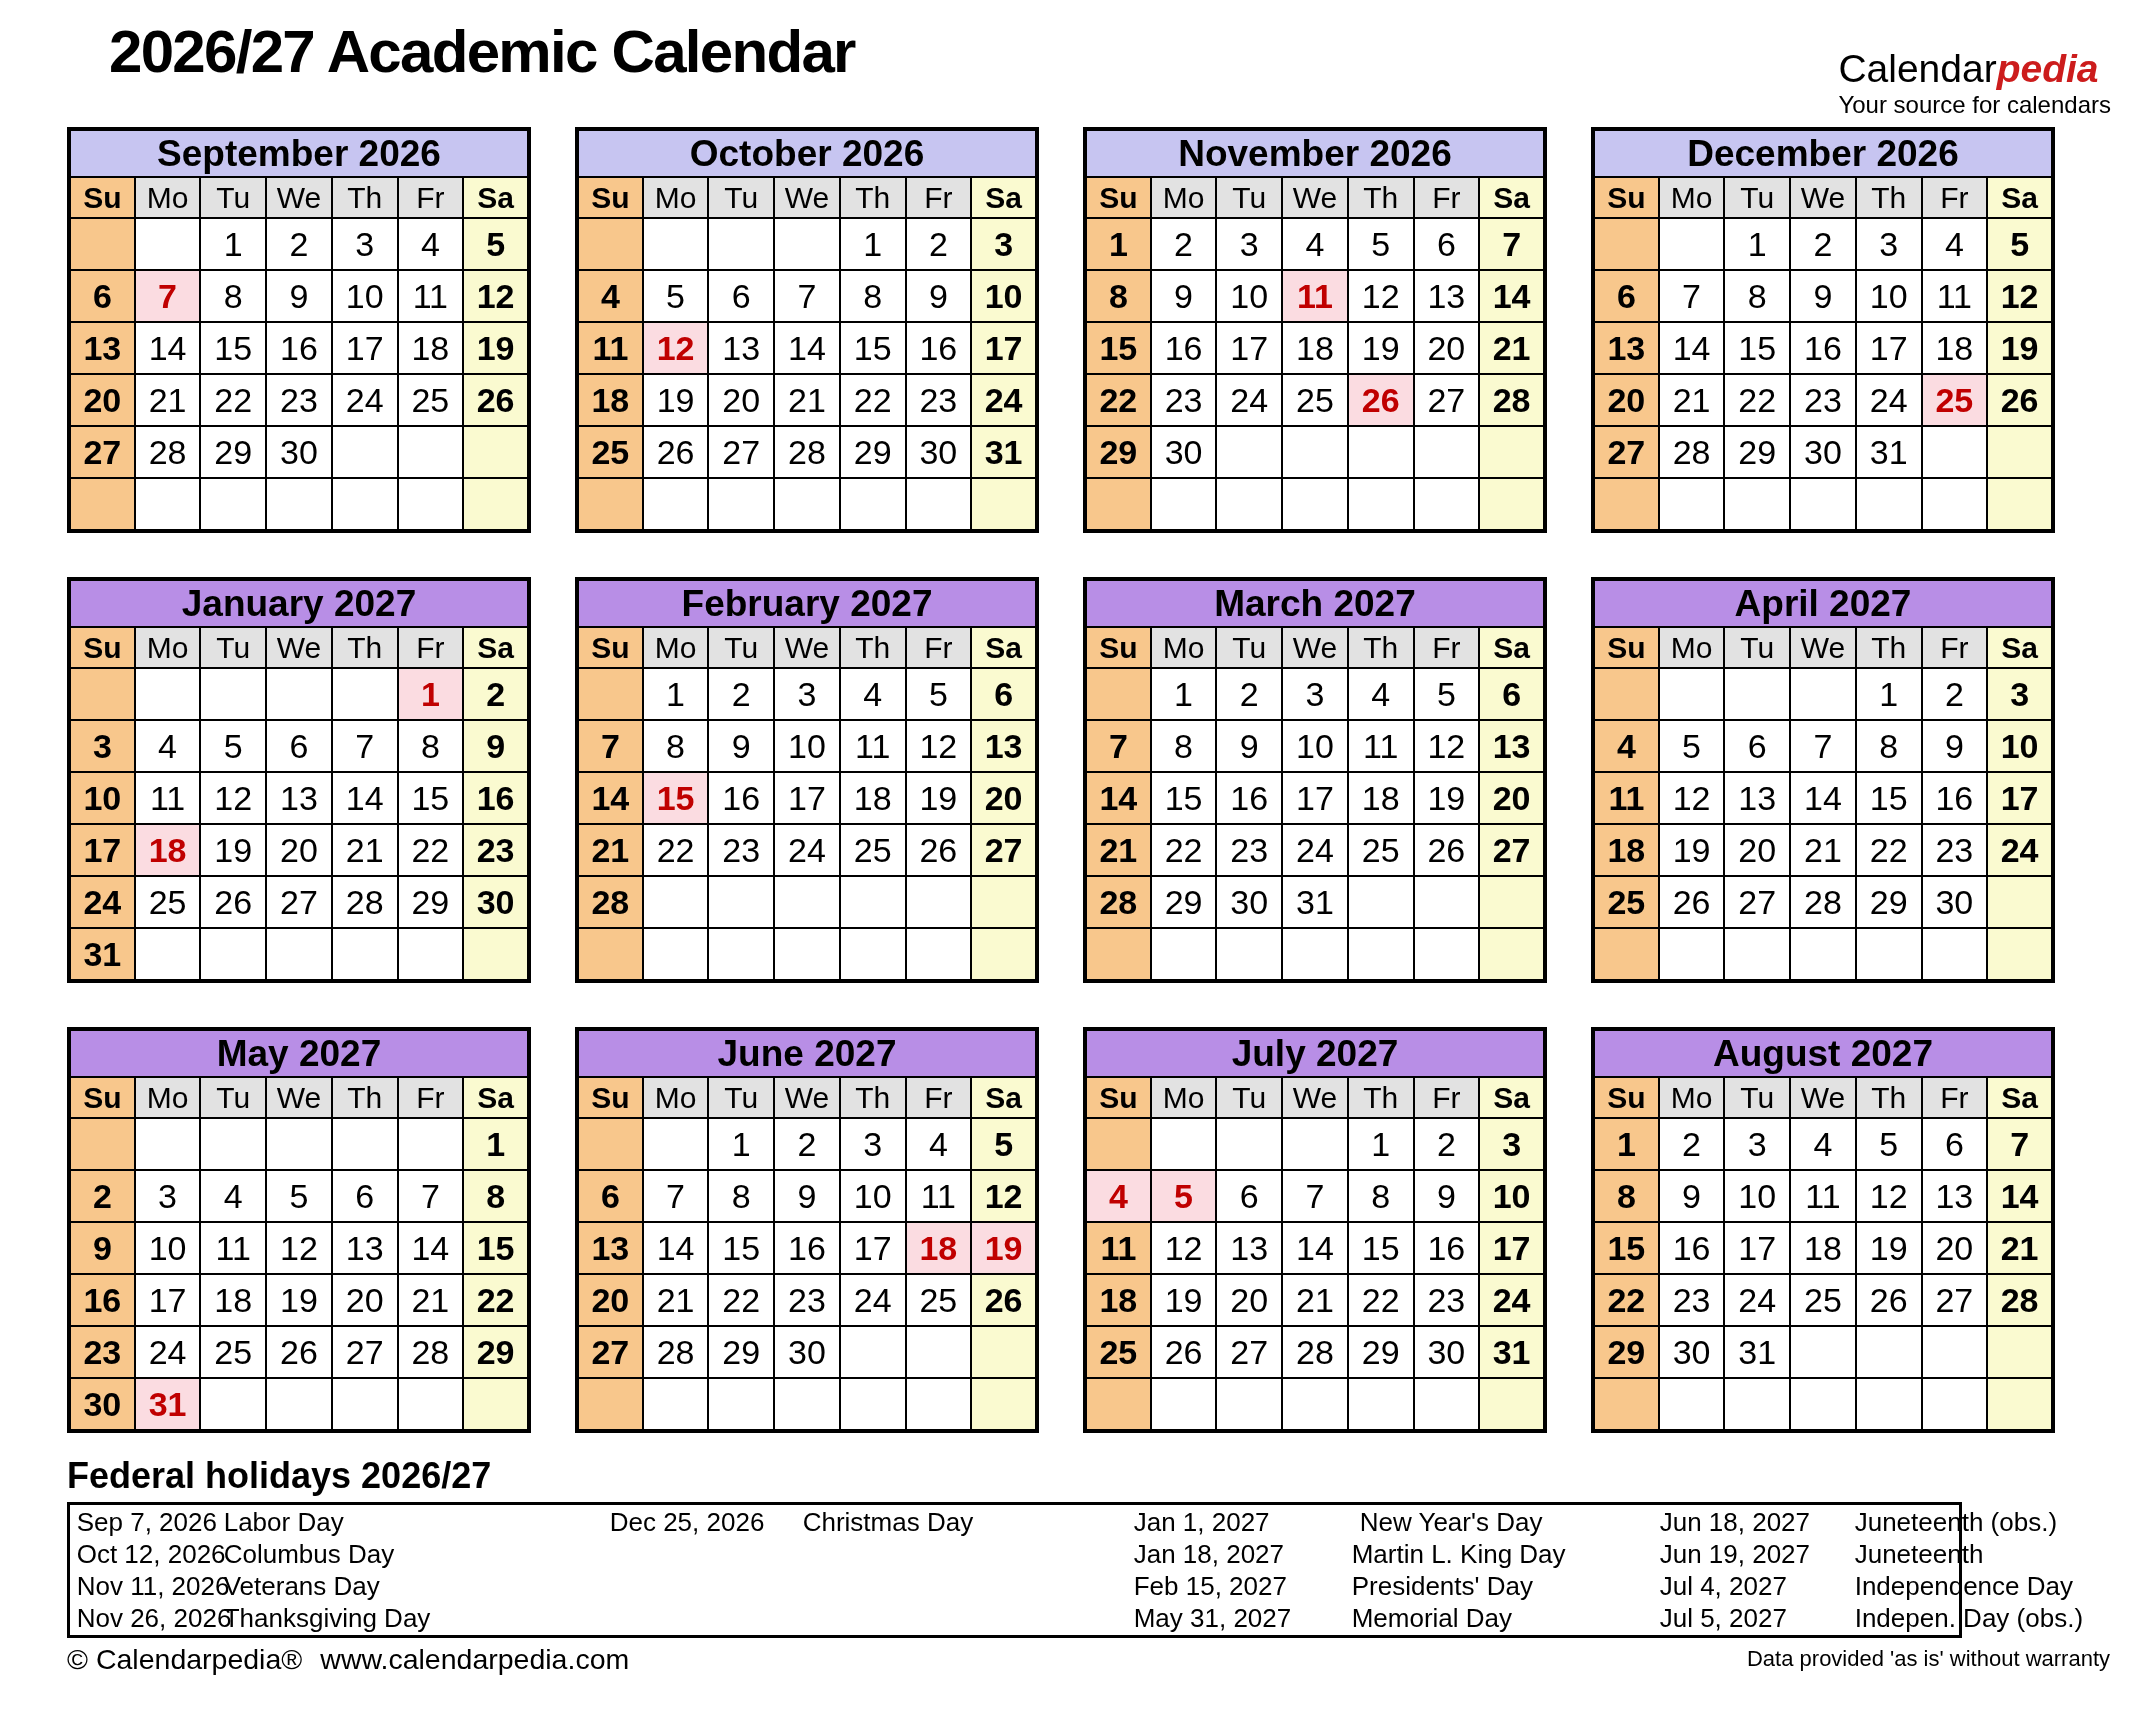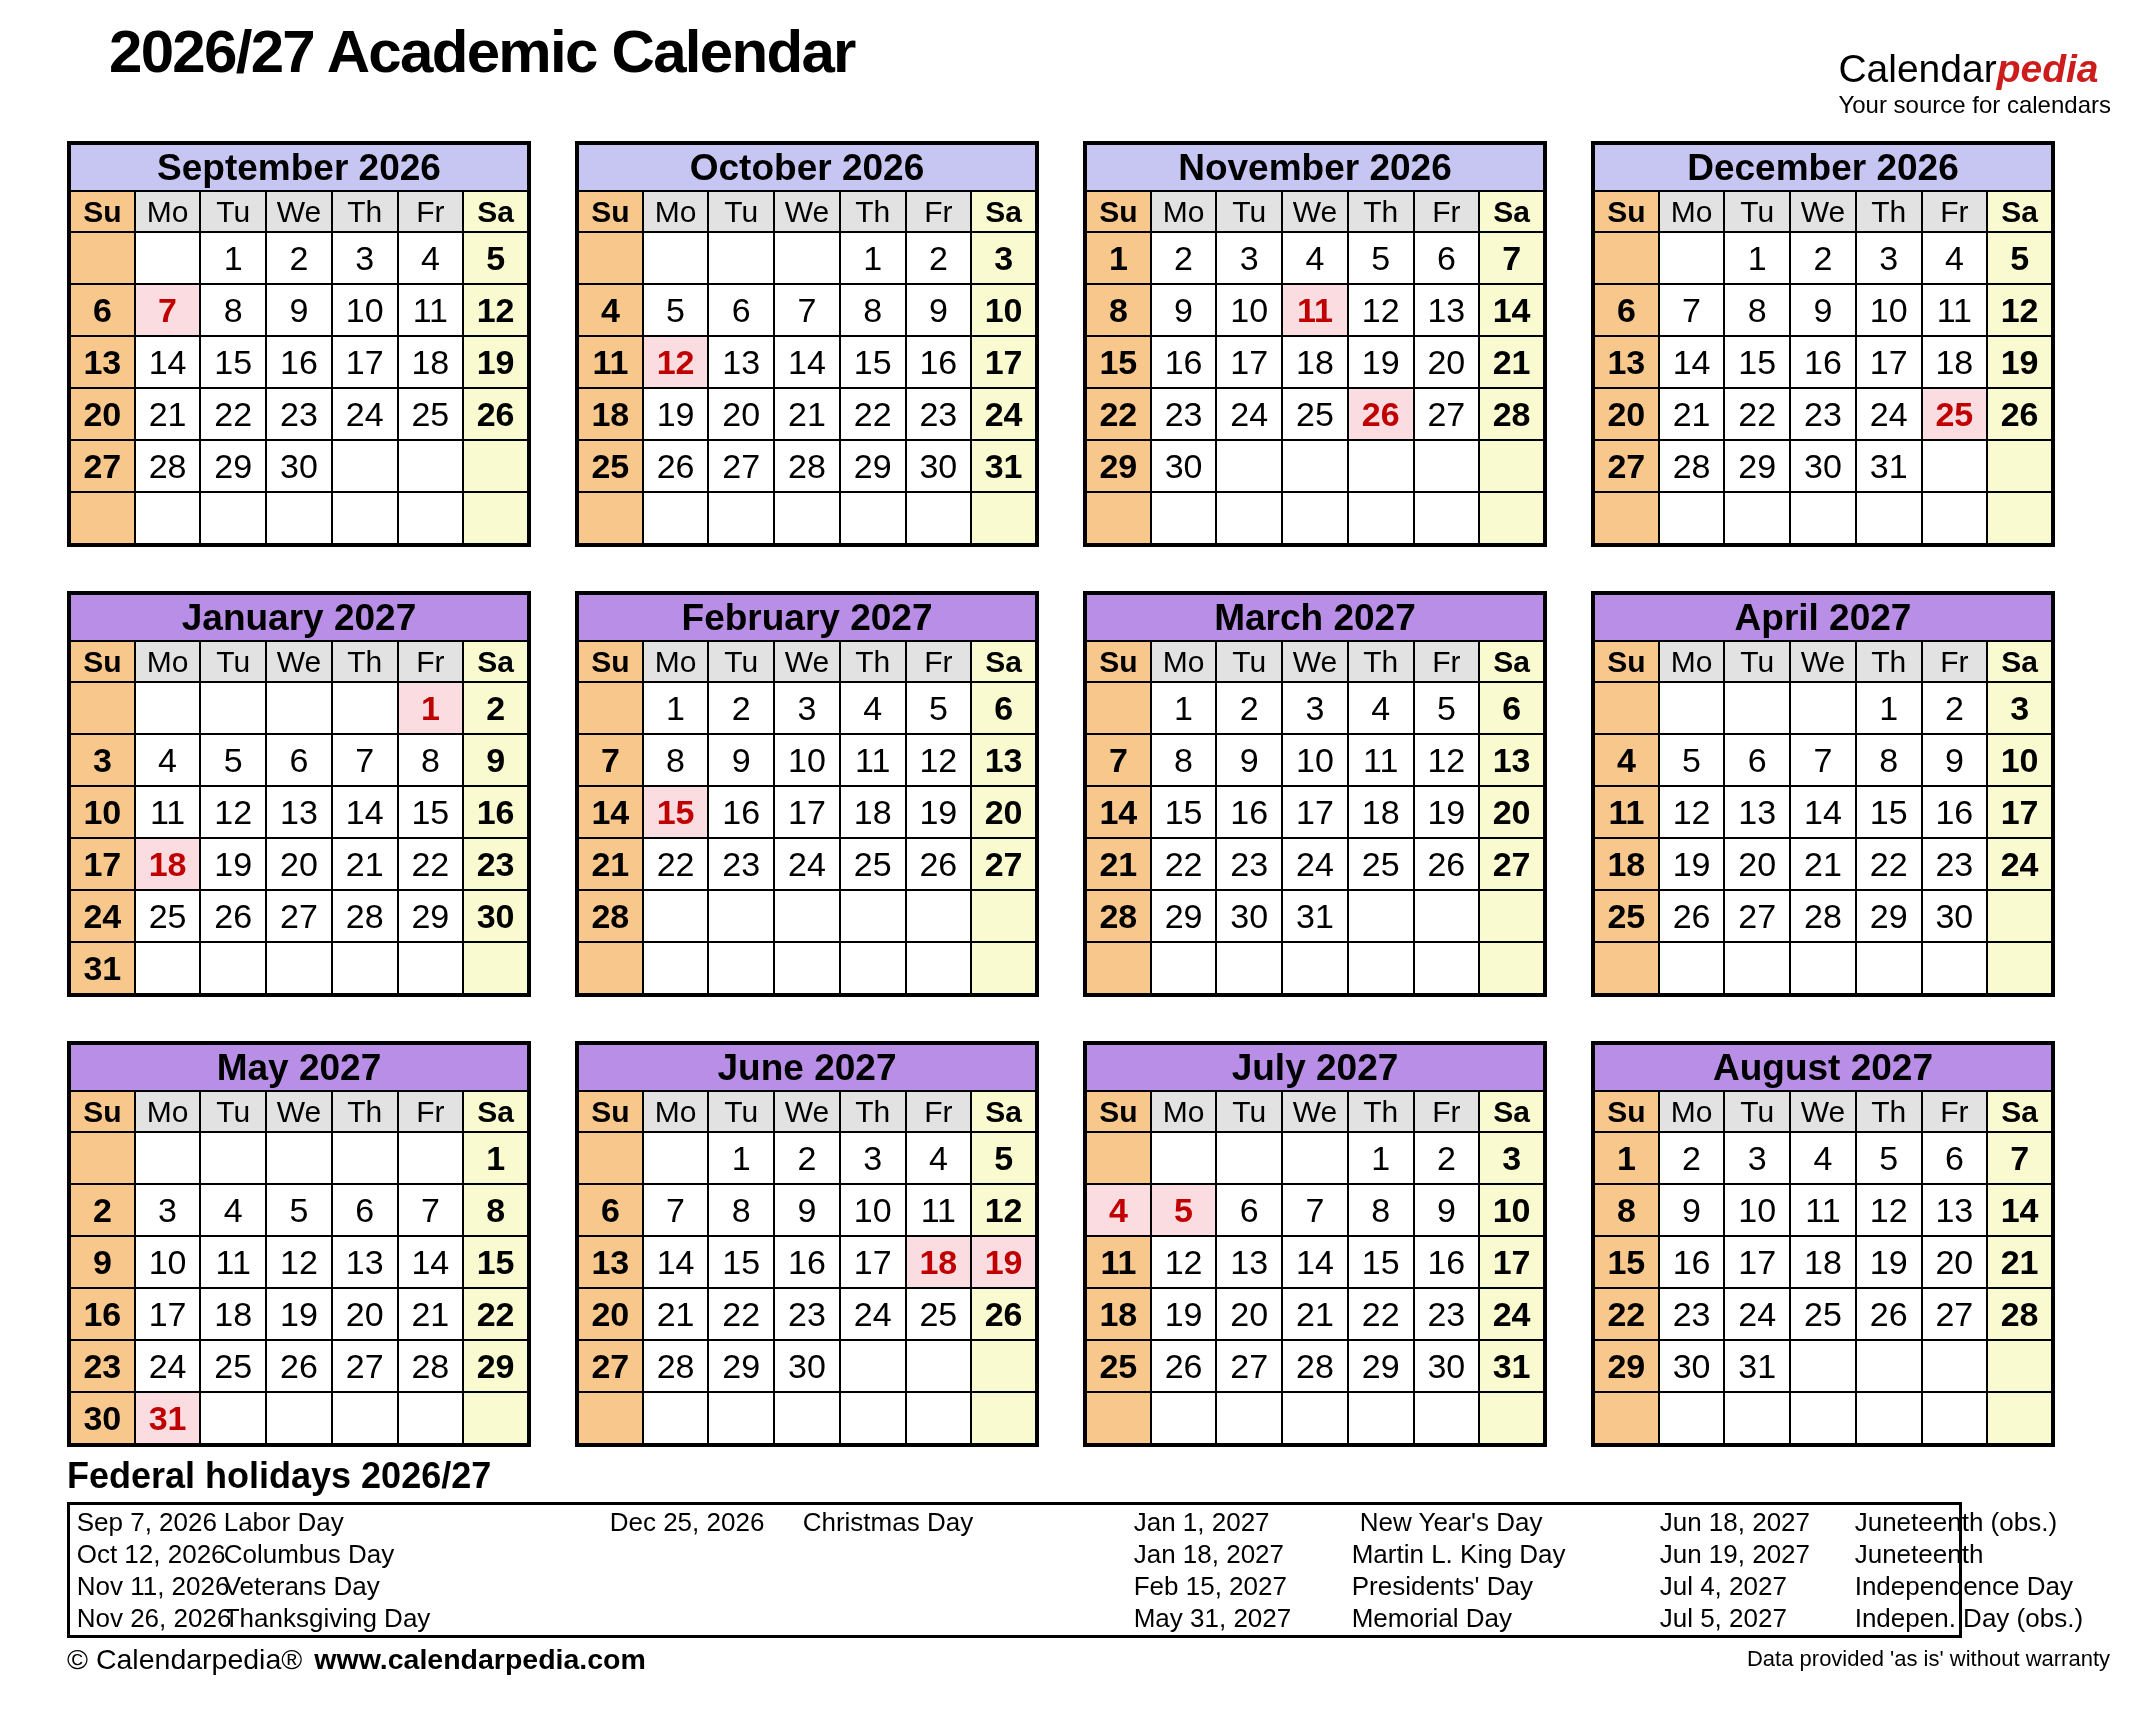--- a/index.html
+++ b/index.html
@@ -12,21 +12,21 @@
   #page-title {
     position:absolute; left:74px; top:17px;
     font-size:60px; font-weight:bold; letter-spacing:-1.7px; white-space:nowrap;margin-left:35px;
   }
   #logo { position:absolute; right:37px; top:49px; text-align:left; line-height:1.05; }
   #logo .brand { font-size:39px; letter-spacing:0px; }
   #logo .brand .red { color:var(--logo_red); font-weight:bold; font-style:italic; }
   #logo .tagline { font-size:24px; margin-top:2.5px; }
   
   #calendars {
-    position:absolute; left:67px; top:141px;
+    position:absolute; left:67px; top:127px;
     display:grid; grid-template-columns:repeat(4,464px); column-gap:62px; row-gap:32px;gap:44px;
   }
   table.cal { border-collapse:collapse; table-layout:fixed; width:464px; border:4.2px solid #000; }
   table.cal th, table.cal td { border:2.5px solid #000; text-align:center; padding:0; }
   table.cal .mh { height:45px; font-size:37px; font-weight:bold; }
   table.cal .dh { height:39px; font-size:30px; font-weight:normal; background:var(--weekday_header); }
   table.cal .dh.bold { font-weight:bold; }
   table.cal .dh.su-h { background:var(--sunday); }
   table.cal .dh.sa-h { background:var(--saturday); }
   table.cal td { height:50px; font-size:34px; background:#fff; }
@@ -42,21 +42,21 @@
     position:absolute; left:67px; top:1502px; width:1895px; height:136px;
     border:3.4px solid #000; box-sizing:border-box;
     display:grid;
     grid-template-columns:147px 386px 193px 331px 218px 308px 195px 1fr;
     grid-auto-rows:32px; align-items:center;
     font-size:26px; padding:1.7px 0 0 6.7px;
   }
   #holiday-grid div { white-space:nowrap; }
   
   #footer-left { position:absolute; left:67px; top:1643px; font-size:28.5px; }
-  #footer-left .url { margin-left:12px;font-weight:bold; }
+  #footer-left .url { margin-left:18px; }
   #footer-right { position:absolute; right:38px; top:1646px; font-size:22px; }
 </style>
 </head>
 <body>
 
 <div id="page-title">2026/27 Academic Calendar</div>
 
 <div id="logo">
   <div class="brand"><span>Calendar</span><span class="red">pedia</span></div>
   <div class="tagline">Your source for calendars</div>

